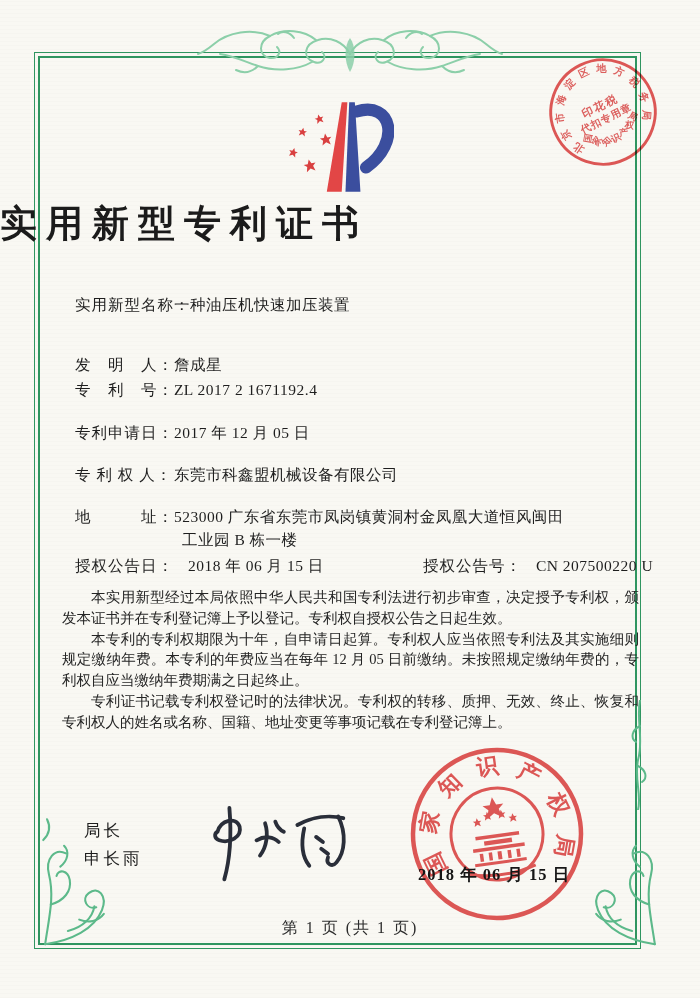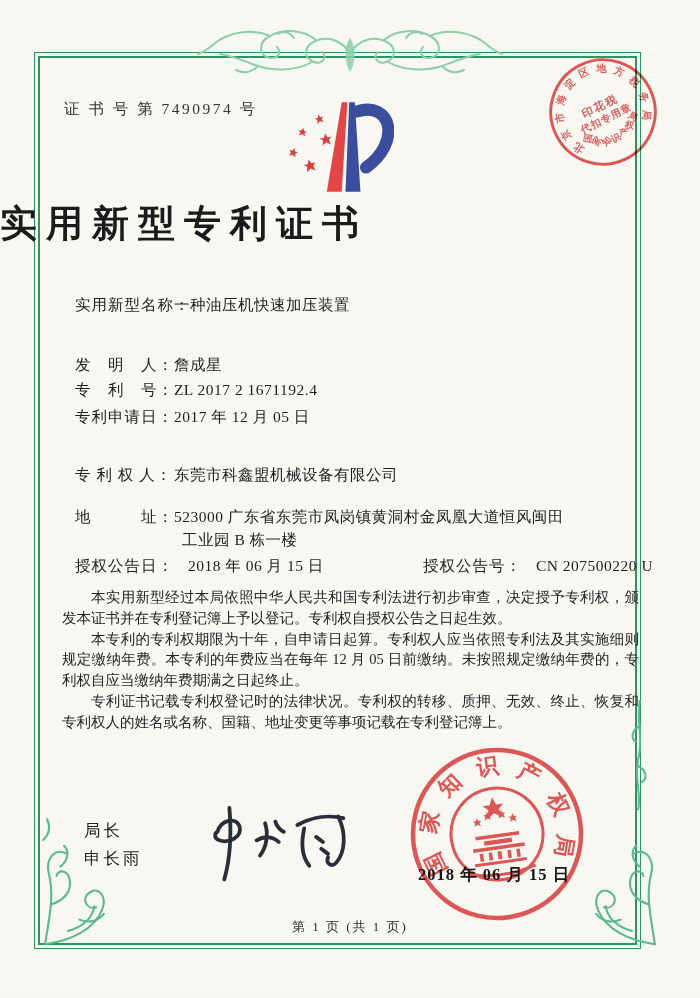--- a/index.html
+++ b/index.html
@@ -52,21 +52,21 @@
     color:#242424;text-align:justify;
   }
   .body-text p{text-indent:2em;margin:0;}
   .sig-title{left:84px;top:820px;font-size:16.5px;letter-spacing:3px;color:#1d1d1d;text-align:right;}
   .sig-name{left:84px;top:848px;font-size:16.5px;letter-spacing:3px;color:#1d1d1d;}
   .seal-date{
     left:418px;top:864px;font-size:16.5px;letter-spacing:1px;color:#161616;
     font-weight:600;z-index:6;
   }
   .footer{
-    left:0;top:918px;width:700px;text-align:center;font-size:13px;
+    left:0;top:918px;width:700px;text-align:center;font-size:16px;
     letter-spacing:2px;color:#2c2c2c;
   }
   .stamp{mix-blend-mode:multiply;opacity:.92;z-index:5;}
   svg{display:block;}
 </style>
 </head>
 <body>
 
 <div class="page">
 
@@ -112,21 +112,20 @@
     </g>
   </svg>
   <svg class="abs" style="left:628px;top:700px;z-index:2;" width="24" height="110" viewBox="0 0 24 110">
     <g stroke="var(--orn2)" fill="none" stroke-width="2" stroke-linecap="round">
       <path d="M12 0 C8 20 16 40 10 60 C6 80 14 95 10 110"></path>
       <path d="M12 26 C4 30 2 38 8 42"></path>
       <path d="M10 66 C18 70 20 78 14 82"></path>
     </g>
   </svg>
 
-  <div class="abs cert-no">证 书 号 第 7490974 号</div>
 
   <svg class="abs" style="left:282px;top:100px;" width="112" height="94" viewBox="0 0 120 100">
     <defs>
       <path id="st" d="M0,-10 L2.94,-3.09 L9.51,-3.09 L4.76,1.18 L6.88,9.09 L0,4.5 L-6.88,9.09 L-4.76,1.18 L-9.51,-3.09 L-2.94,-3.09 Z"></path>
     </defs>
     <polygon points="64,2 70,2 64,98 48,98" fill="#e24646"></polygon>
     <polygon points="72,2 78,2 84,98 68,98" fill="#3b4e9e"></polygon>
     <path d="M80 12 C118 0 128 45 90 72" fill="none" stroke="#3b4e9e" stroke-width="13" stroke-linecap="round"></path>
     <g fill="#d94040">
       <use href="#st" transform="translate(40,20) scale(0.5) rotate(-15)"></use>
@@ -174,21 +173,21 @@
     <span class="val">一种油压机快速加压装置</span>
   </div>
   <div class="abs field-row" style="top:355px;">
     <span class="lbl">发　明　人：</span>
     <span class="val">詹成星</span>
   </div>
   <div class="abs field-row" style="top:380px;">
     <span class="lbl">专　利　号：</span>
     <span class="val">ZL 2017 2 1671192.4</span>
   </div>
-  <div class="abs field-row" style="top:407px;">
+  <div class="abs field-row" style="top:423px;">
     <span class="lbl">专利申请日：</span>
     <span class="val">2017 年 12 月 05 日</span>
   </div>
   <div class="abs field-row" style="top:465px;">
     <span class="lbl">专 利 权 人：</span>
     <span class="val">东莞市科鑫盟机械设备有限公司</span>
   </div>
   <div class="abs field-row" style="top:507px;">
     <span class="lbl">地　　　址：</span>
     <span class="val">523000 广东省东莞市凤岗镇黄洞村金凤凰大道恒风闽田</span>

